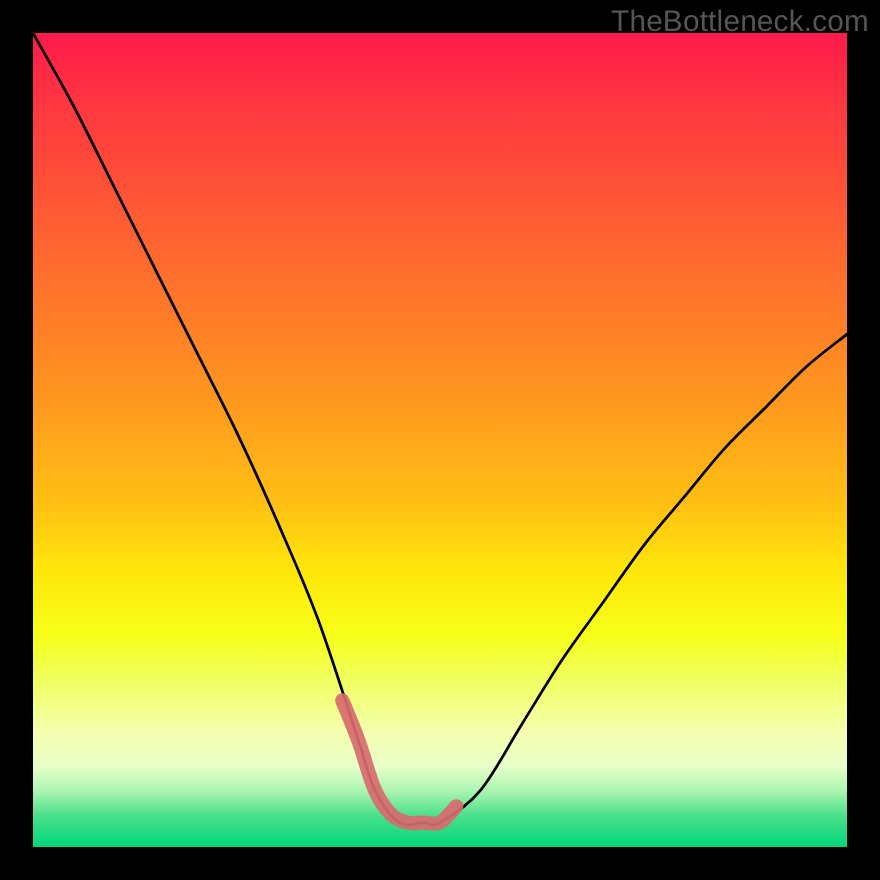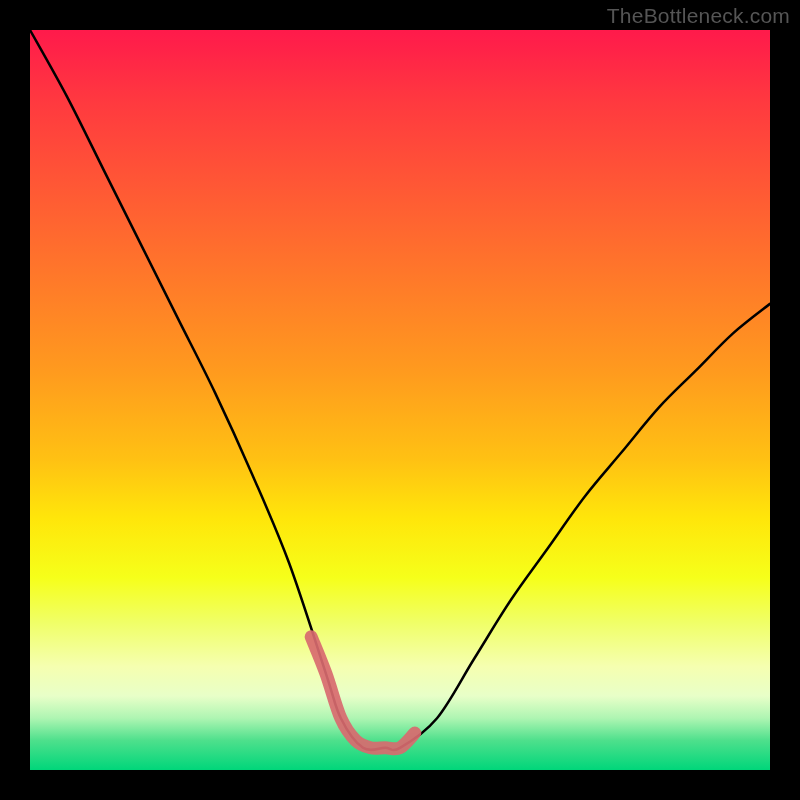--- a/index.html
+++ b/index.html
@@ -40,21 +40,21 @@
       #aef5b2 93%,
       #4ee08c 96%,
       #00d67a 100%
     );
   }
   .watermark {
     position: absolute;
     top: 4px;
     right: 10px;
     color: #555;
-    font-size: 21px;
+    font-size: 27px;
     letter-spacing: 0.2px;
     font-weight: 500;
   }
   svg.overlay {
     position: absolute;
     left: 0;
     top: 0;
     width: 740px;
     height: 740px;
     pointer-events: none;

